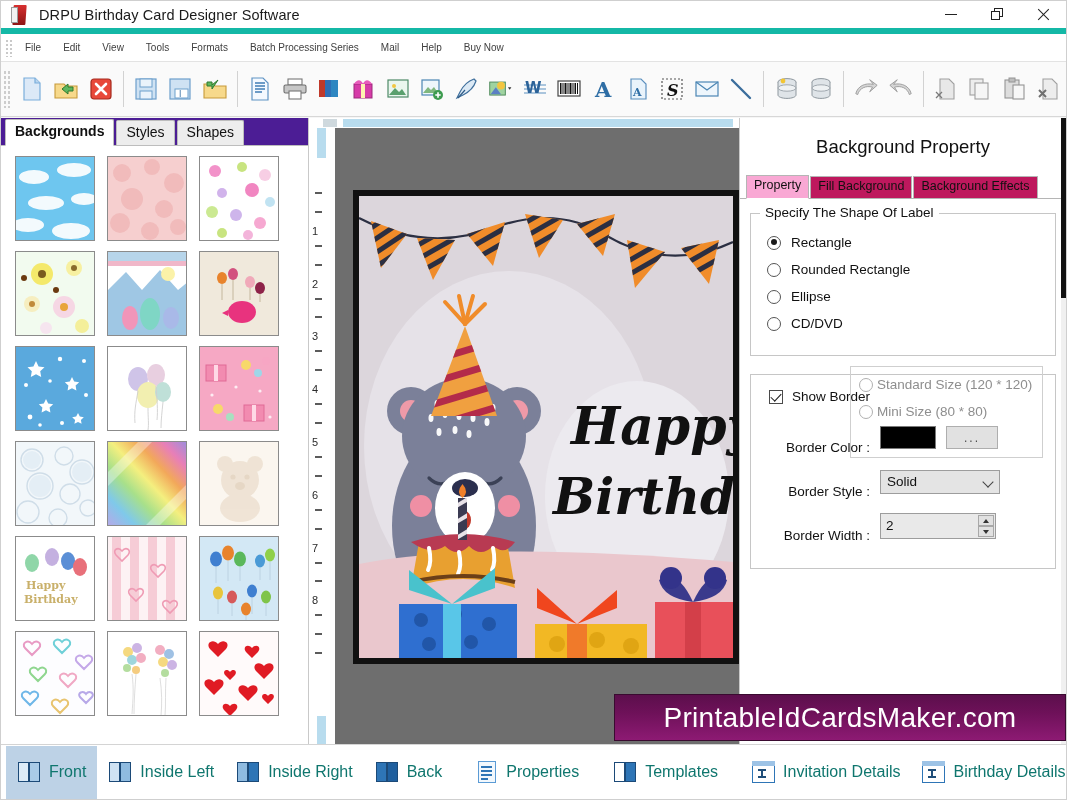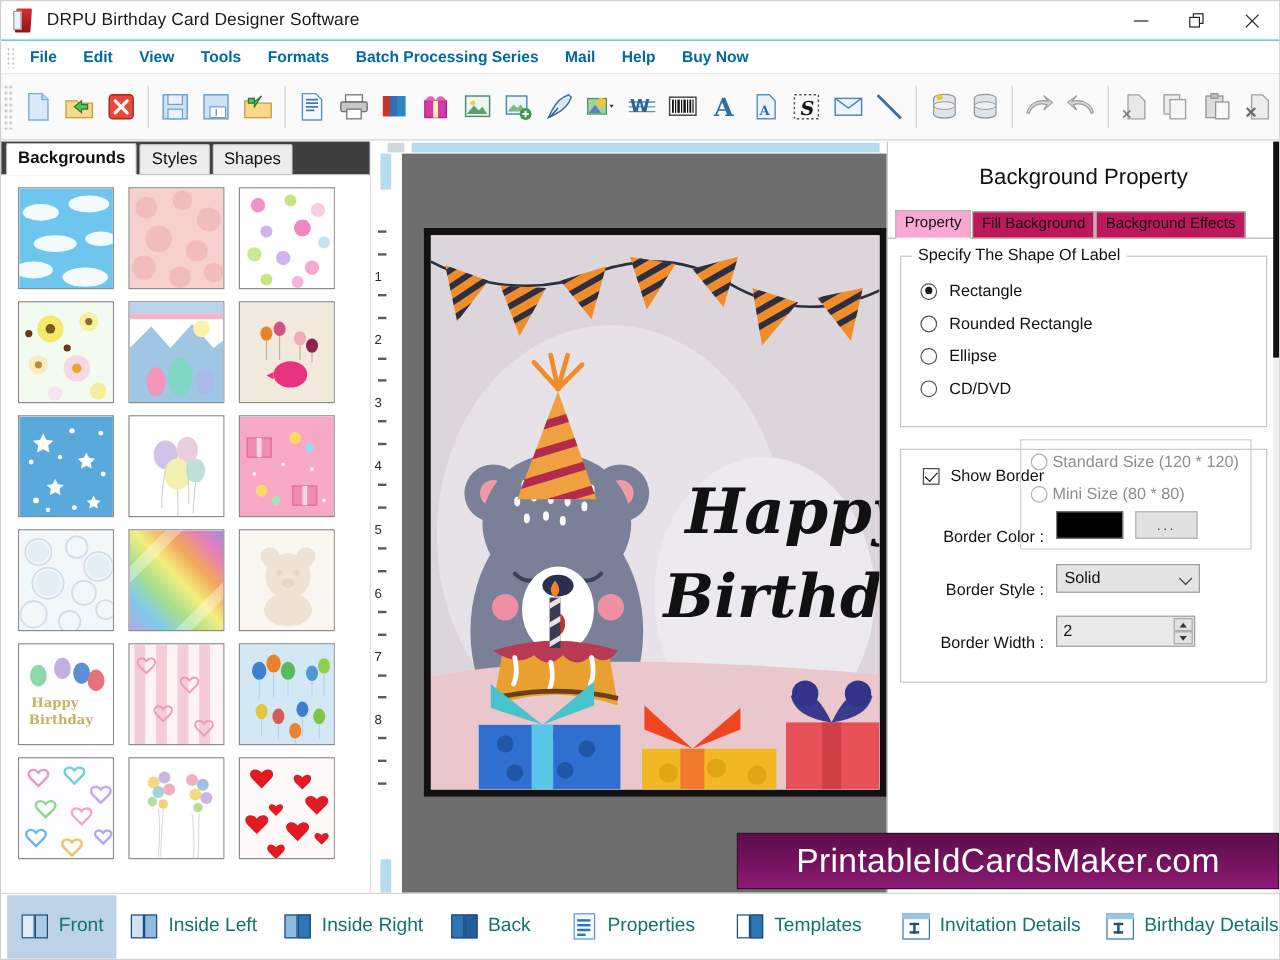--- a/index.html
+++ b/index.html
@@ -9,21 +9,21 @@
     font-family:"Liberation Sans", sans-serif;
     background:#ffffff;
     overflow:hidden;
     -webkit-font-smoothing:antialiased;
   }
   .app { position:relative; width:1067px; height:800px; background:#f6f6f6;
          border:1px solid #cfcfcf; overflow:hidden; }
 
   
   .titlebar { height:33px; background:#ffffff; display:flex; align-items:center;
-              border-bottom:1px solid #14b8a6; }
+              border-bottom:6px solid #14b8a6; }
   .title-icon { width:22px; height:22px; margin-left:8px; margin-right:8px;
                 position:relative; flex:0 0 auto; }
   .title-icon .book { position:absolute; left:4px; top:1px; width:13px; height:20px;
                       background:linear-gradient(180deg,#d83030,#8e1414); border-radius:1px;
                       transform:skewX(-4deg); }
   .title-icon .page { position:absolute; left:2px; top:3px; width:7px; height:16px;
                       background:#f2f2f2; border:1px solid #9b9b9b; }
   .title-text { font-size:14.5px; color:#1a1a1a; letter-spacing:.1px; }
   .win-btns { margin-left:auto; display:flex; height:33px; }
   .win-btn { width:46px; height:33px; display:flex; align-items:center; justify-content:center;
@@ -37,41 +37,41 @@
   .glyph-x:before, .glyph-x:after { content:""; position:absolute; left:-1px; top:6px;
      width:15px; height:1px; background:#222; }
   .glyph-x:before { transform:rotate(45deg); } .glyph-x:after { transform:rotate(-45deg); }
 
   
   .menubar { height:28px; background:#ffffff; display:flex; align-items:center;
              border-bottom:1px solid #e3e3e3; padding-left:4px; }
   .grip { width:7px; height:18px; margin-right:2px;
           background-image:radial-gradient(#c9c9c9 1px, transparent 1.1px);
           background-size:4px 4px; }
-  .menu-item { font-size:13px; color:#0369a1; padding:4px 11px; white-space:nowrap;font-weight:bold; }
+  .menu-item { font-size:10px; color:#404040; padding:4px 11px; white-space:nowrap; }
 
   
   .toolbar { height:55px; background:#fafafa; display:flex; align-items:center;
              border-bottom:1px solid #d7d7d7; padding-left:2px; }
   .tgrip { width:8px; height:38px; margin-right:4px;
            background-image:radial-gradient(#cdcdcd 1px, transparent 1.1px);
            background-size:4px 5px; }
   .tbtn { width:35px; height:40px; display:flex; align-items:center; justify-content:center;
           position:relative; }
   .tsep { width:1px; height:36px; background:#d2d2d2; margin:0 5px; }
   .ic { position:relative; width:26px; height:26px; display:block; }
 
   
   .main { position:absolute; left:0; top:117px; right:0; bottom:55px; display:flex;
           background:#f2f2f2; }
 
   
   .left { width:308px; background:#ffffff; display:flex; flex-direction:column;
           border-right:1px solid #c9c9c9; }
-  .ltabs { display:flex; align-items:flex-end; height:28px; background:#404040;
+  .ltabs { display:flex; align-items:flex-end; height:28px; background:#4c1d95;
            padding-left:4px; border-bottom:1px solid #bdbdbd; }
   .ltab { font-size:14px; color:#111; padding:4px 9px 5px 9px; background:#ededed;
           border:1px solid #bdbdbd; border-bottom:none; margin-right:2px;
           border-radius:2px 2px 0 0; line-height:1.1; }
   .ltab.active { background:#ffffff; border-bottom:1px solid #ffffff; margin-bottom:-1px;
                  font-weight:600; padding-bottom:6px; }
   .thumbs { flex:1; padding:10px 0 0 14px; display:flex; flex-wrap:wrap;
             align-content:flex-start; gap:10px 12px; background:#fff; overflow:hidden; }
   .thumb { width:80px; height:85px; border:1px solid #8b8b8b; overflow:hidden;
            position:relative; background:#fff; }

